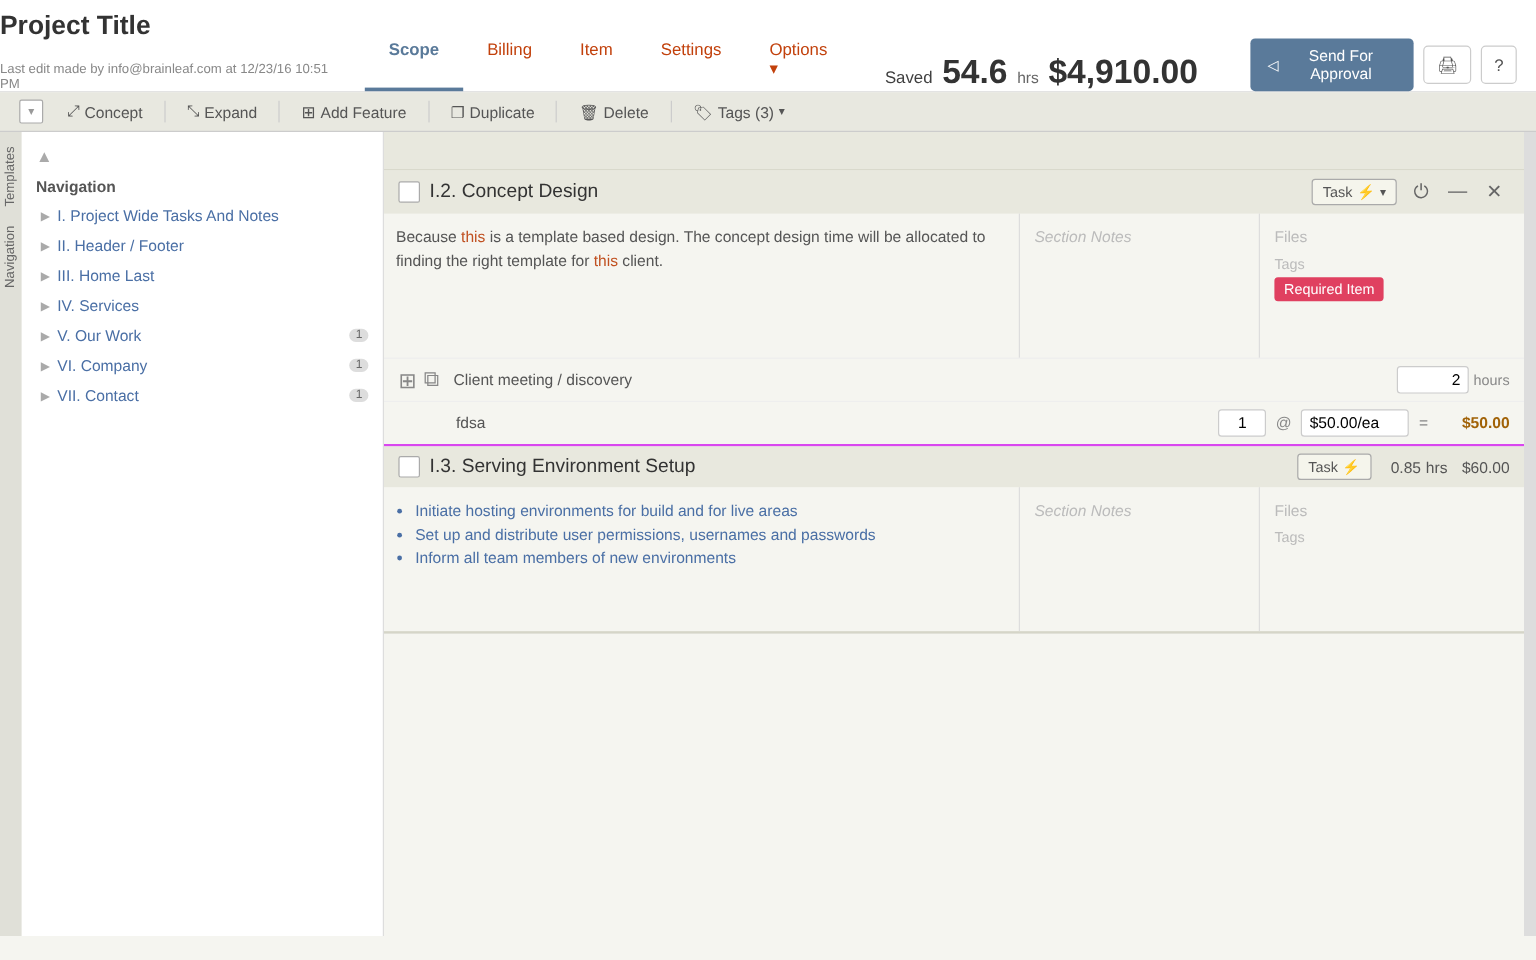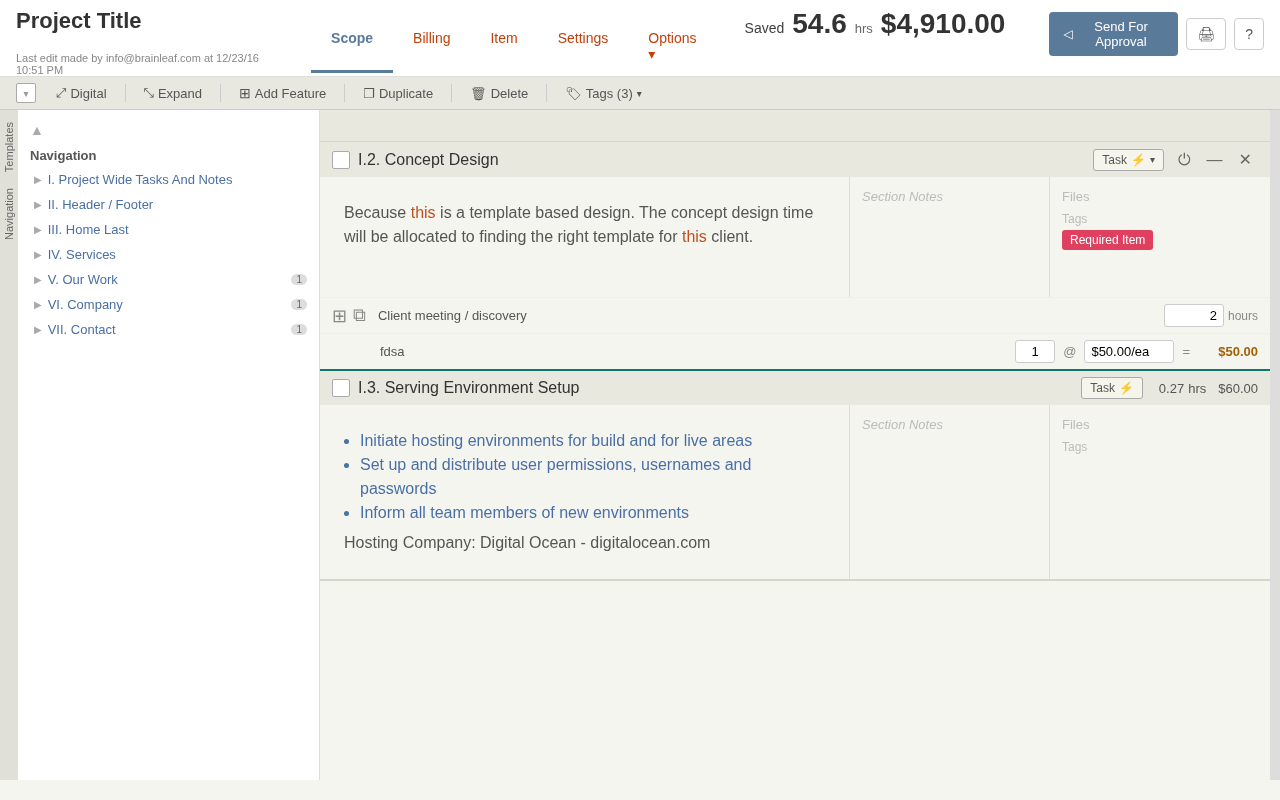--- a/index.html
+++ b/index.html
@@ -1,19 +1,19 @@
 <!DOCTYPE html>
 <html><head>
   <meta charset="utf-8">
   <style>
     * { box-sizing: border-box; margin: 0; padding: 0; }
     body { font-family: Arial, sans-serif; font-size: 13px; background: #f5f5f0; color: #333; overflow: hidden; width: 1280px; height: 800px; }
 
     
-    .header { background: #fff; border-bottom: 1px solid #ddd; padding: 8px 16px 0 16px; display: flex; align-items: flex-start; justify-content: space-between; gap: 28px; }
+    .header { background: #fff; border-bottom: 1px solid #ddd; padding: 8px 16px 0 0; display: flex; align-items: flex-end; justify-content: space-between; gap: 28px; }
     .header-title { font-size: 22px; font-weight: bold; color: #333; }
     .header-subtitle { font-size: 11px; color: #888; margin-top: 18px; }
     .header-stats { display: flex; align-items: center; gap: 16px; position: absolute; right: 180px; top: 18px; }
     .saved-text { color: #404040; font-size: 14px; }
     .hrs-val { font-size: 28px; font-weight: bold; color: #333; }
     .hrs-label { font-size: 13px; color: #666; }
     .money-val { font-size: 28px; font-weight: bold; color: #333; }
     .nav-tabs { display: flex; gap: 0; margin-top: 10px; }
     .nav-tab { padding: 8px 20px; cursor: pointer; color: #c2410c; font-size: 14px; border-bottom: 3px solid transparent; }
     .nav-tab.active { border-bottom: 3px solid #5a7a9a; color: #5a7a9a; font-weight: bold; }
@@ -41,30 +41,30 @@
     .nav-item .badge { background: #ddd; color: #666; border-radius: 10px; font-size: 10px; padding: 0 5px; margin-left: auto; }
     .nav-collapse-btn { display: flex; align-items: center; padding: 4px 12px; cursor: pointer; color: #aaa; font-size: 12px; }
 
     
     .main { flex: 1; overflow-y: auto; background: #f5f5f0; }
 
     
     .section-placeholder { height: 32px; background: #e8e8de; border-bottom: 1px solid #d5d5c8; }
 
     
-    .feature-block { margin: 0 0 0 0; border-bottom: 2px solid #0f766e; }
+    .feature-block { margin: 0 0 0 0; border-bottom: 2px solid #d946ef; }
     .feature-header { background: #e8e8de; padding: 6px 12px; display: flex; align-items: center; gap: 8px; }
     .feature-checkbox { width: 18px; height: 18px; border: 1px solid #aaa; background: #fff; border-radius: 2px; display: inline-flex; align-items: center; justify-content: center; }
     .feature-title { font-size: 16px; color: #333; font-weight: normal; flex: 1; }
     .feature-actions { display: flex; gap: 4px; margin-left: auto; }
     .fa-btn { background: none; border: none; cursor: pointer; color: #666; font-size: 16px; padding: 2px 6px; border-radius: 3px; }
 
     
     .feature-body { display: flex; }
-    .feature-desc { flex: 1; padding: 24px; border-right: 1px solid #ddd; font-size: 16px; line-height: 1.5; color: #555; min-height: 120px; }
+    .feature-desc { flex: 1; padding: 10px; border-right: 1px solid #ddd; font-size: 13px; line-height: 1.5; color: #555; min-height: 120px; }
     .feature-notes { width: 200px; padding: 12px; border-right: 1px solid #ddd; min-height: 120px; font-style: italic; }
     .feature-notes-placeholder { color: #bbb; font-size: 13px; }
     .feature-files { width: 220px; padding: 12px; min-height: 120px; }
     .feature-files-label { color: #bbb; font-size: 13px; }
     .tags-section { margin-top: 8px; }
     .tags-label { color: #bbb; font-size: 12px; margin-bottom: 4px; }
     .tag-badge { background: #e04060; color: #fff; border-radius: 3px; padding: 3px 8px; font-size: 12px; display: inline-block; }
 
     
     .task-row-area { padding: 6px 12px; display: flex; align-items: center; border-top: 1px solid #eee; }
@@ -123,21 +123,21 @@
     <button class="btn-icon">?</button>
   </div>
 </div>
 
 <div class="collapse-bar">
   <div class="cb-checkbox">
     <span style="font-size:10px;color:#999;">▾</span>
   </div>
   <button class="cb-btn">
     <span style="font-size:13px;">⤢</span>
-    <span>Digital</span>
+    <span>Concept</span>
   </button>
   <div class="cb-sep"></div>
   <button class="cb-btn">
     <span style="font-size:13px;">⤡</span>
     <span>Expand</span>
   </button>
   <div class="cb-sep"></div>
   <button class="cb-btn">
     <span style="font-size:14px;">⊞</span>
     <span>Add Feature</span>
@@ -271,34 +271,33 @@
         <div class="feature-checkbox"></div>
         <span class="feature-title">
           <span>I.3.</span>
           <span>Serving Environment Setup</span>
         </span>
         <div style="display:flex;align-items:center;border:1px solid #aaa;background:#f5f5ec;border-radius:3px;padding:3px 8px;font-size:12px;color:#555;cursor:pointer;gap:4px;margin-right:auto;">
           <span>Task</span>
           <span>⚡</span>
         </div>
         <div style="display:flex;align-items:center;gap:4px;color:#555;font-size:13px;margin-left:8px;">
-          <span>0.27</span>
+          <span>0.85</span>
           <span>hrs</span>
           <span style="margin-left:8px;">$60.00</span>
         </div>
       </div>
 
       <div class="feature-body2">
         <div class="feature-desc" style="min-height:100px;">
           <ul style="list-style:disc;padding-left:16px;color:#4a6fa5;">
             <li><span style="color:#4a6fa5;">Initiate hosting environments for build and for live areas</span></li>
             <li><span style="color:#4a6fa5;">Set up and distribute user permissions, usernames and passwords</span></li>
             <li><span style="color:#4a6fa5;">Inform all team members of new environments</span></li>
           </ul>
-          <div style="color:#555;margin-top:6px;">Hosting Company: Digital Ocean - digitalocean.com</div>
         </div>
         <div class="feature-notes">
           <span class="feature-notes-placeholder">Section Notes</span>
         </div>
         <div class="feature-files">
           <span class="feature-files-label">Files</span>
           <div class="tags-section">
             <div class="tags-label">Tags</div>
           </div>
         </div>

